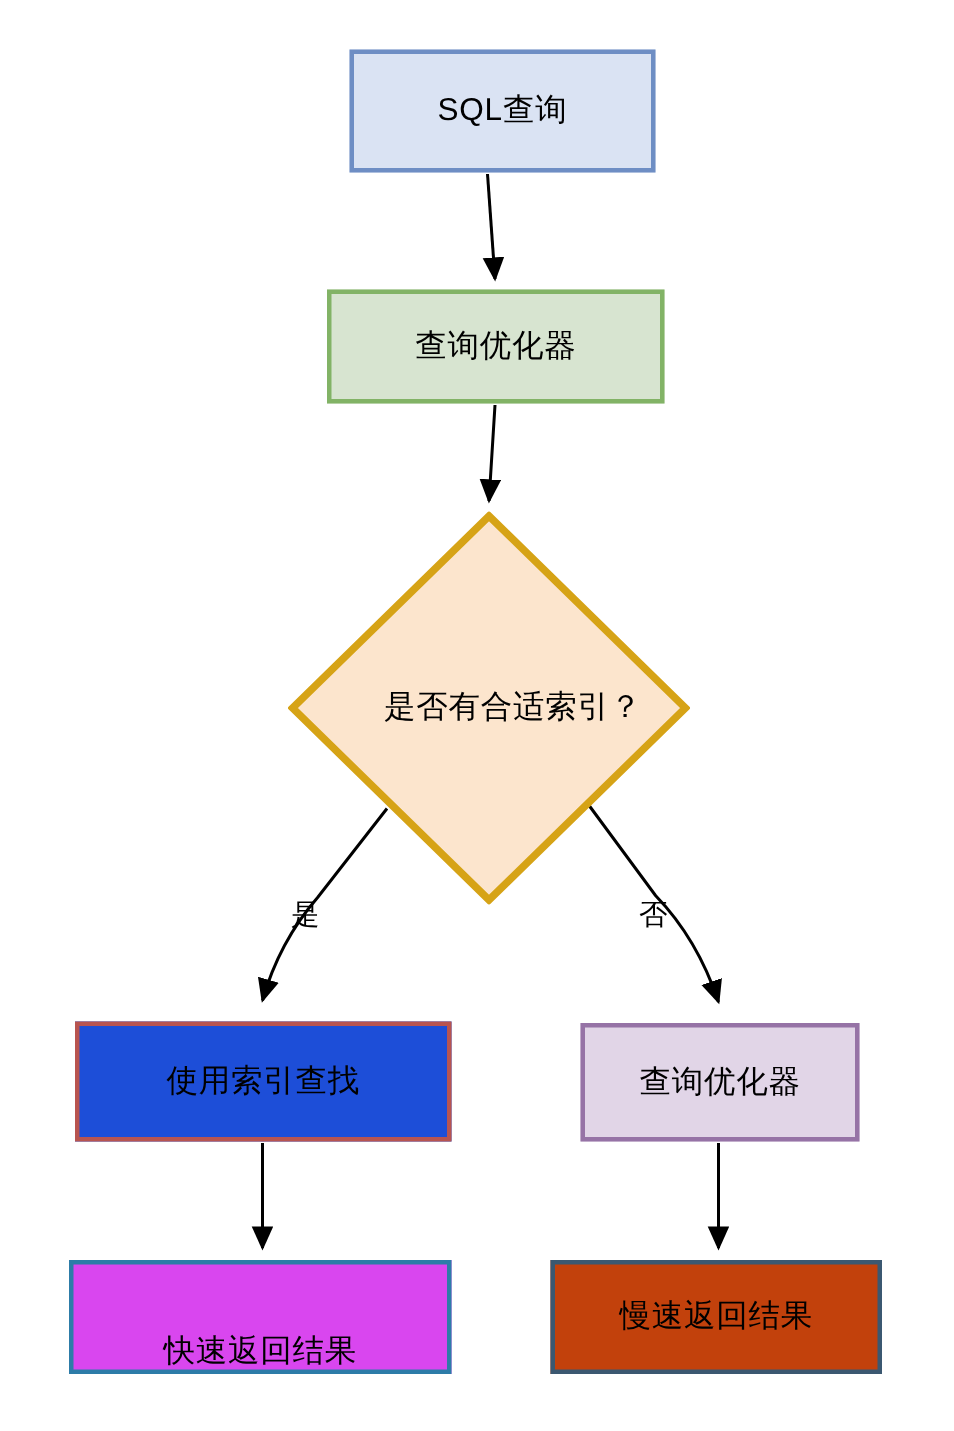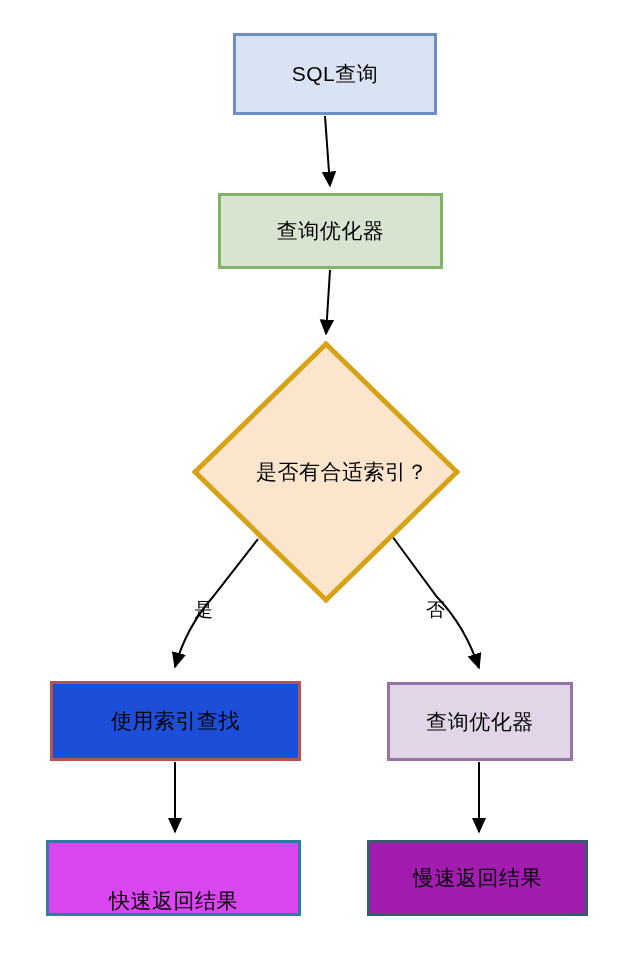--- a/index.html
+++ b/index.html
@@ -121,20 +121,20 @@
   </div>
 
   <div class="node node-box" id="node-full-scan" style="background:#e1d5e7; border-color:#9673a6;">
     <span class="node-label">查询优化器</span>
   </div>
 
   <div class="node node-box" id="node-fast-result" style="background:#d946ef; border-color:#2d7ca8;align-items:flex-end;">
     <span class="node-label">快速返回结果</span>
   </div>
 
-  <div class="node node-box" id="node-slow-result" style="background:#a21caf; border-color:#3b5871;">
+  <div class="node node-box" id="node-slow-result" style="background:#c2410c; border-color:#3b5871;">
     <span class="node-label">慢速返回结果</span>
   </div>
 
   <span class="edge-label" id="edge-label-yes">是</span>
   <span class="edge-label" id="edge-label-no">否</span>
 
 </div>
 
 </body></html>

